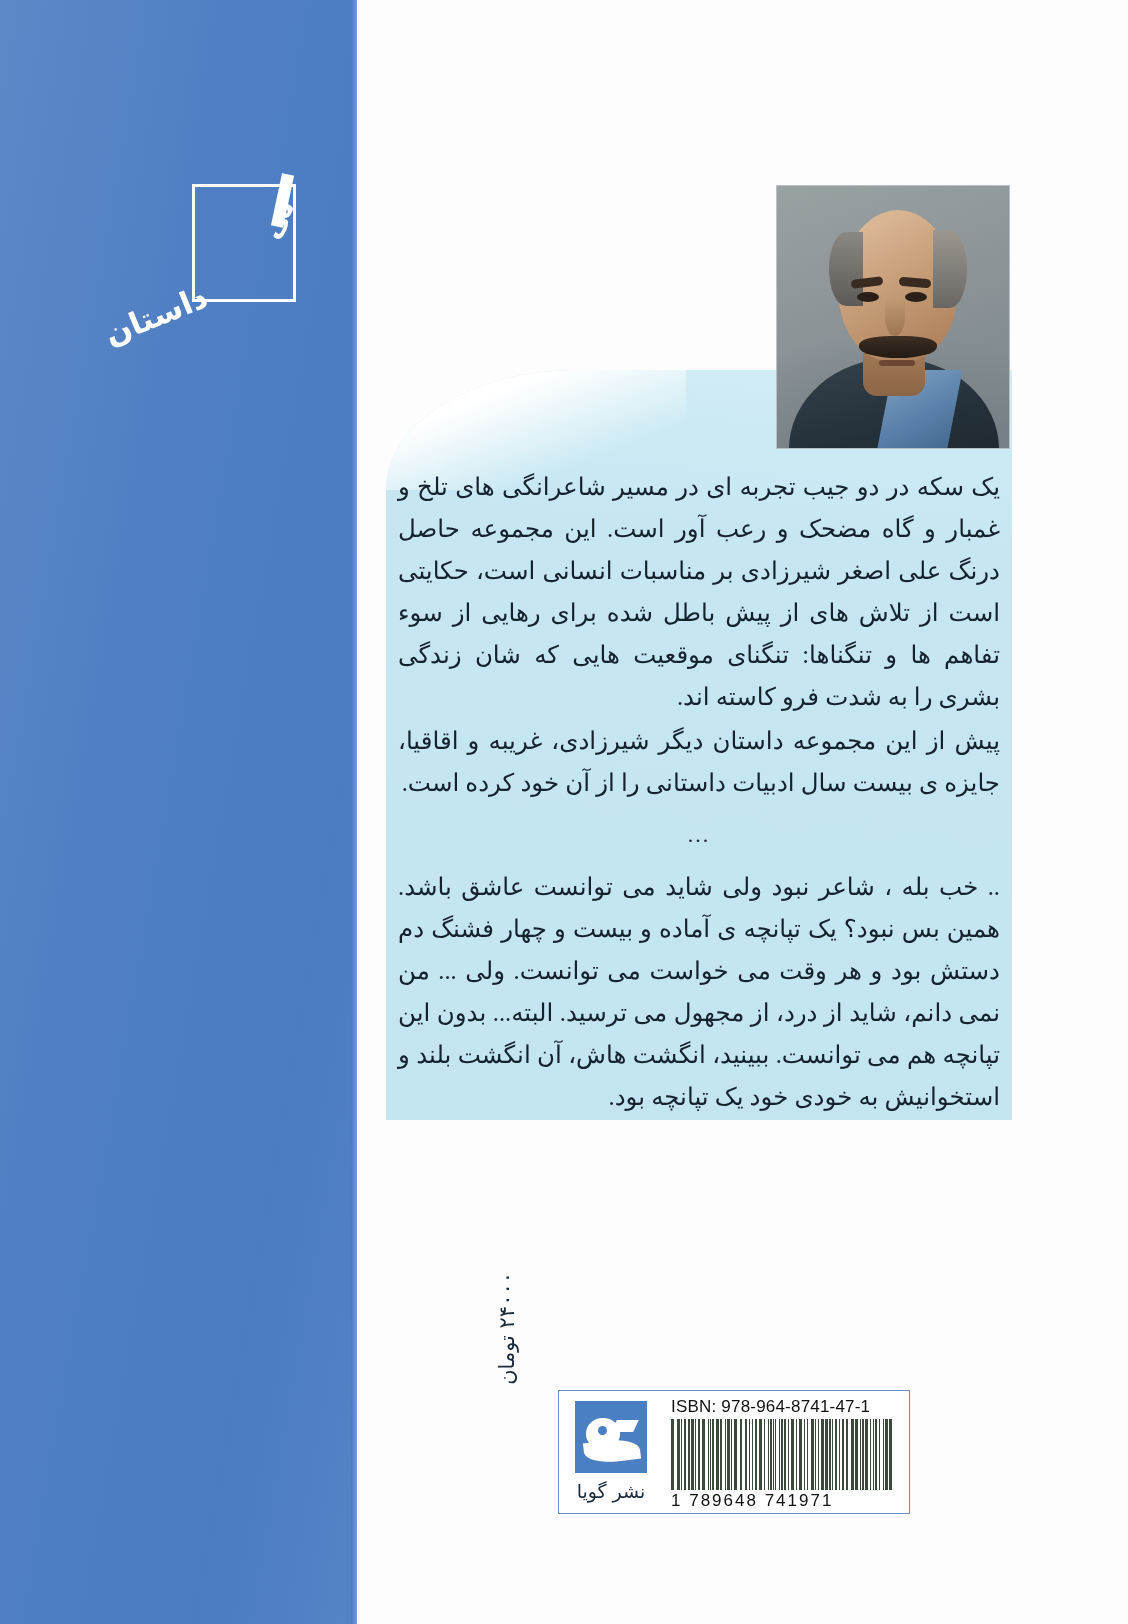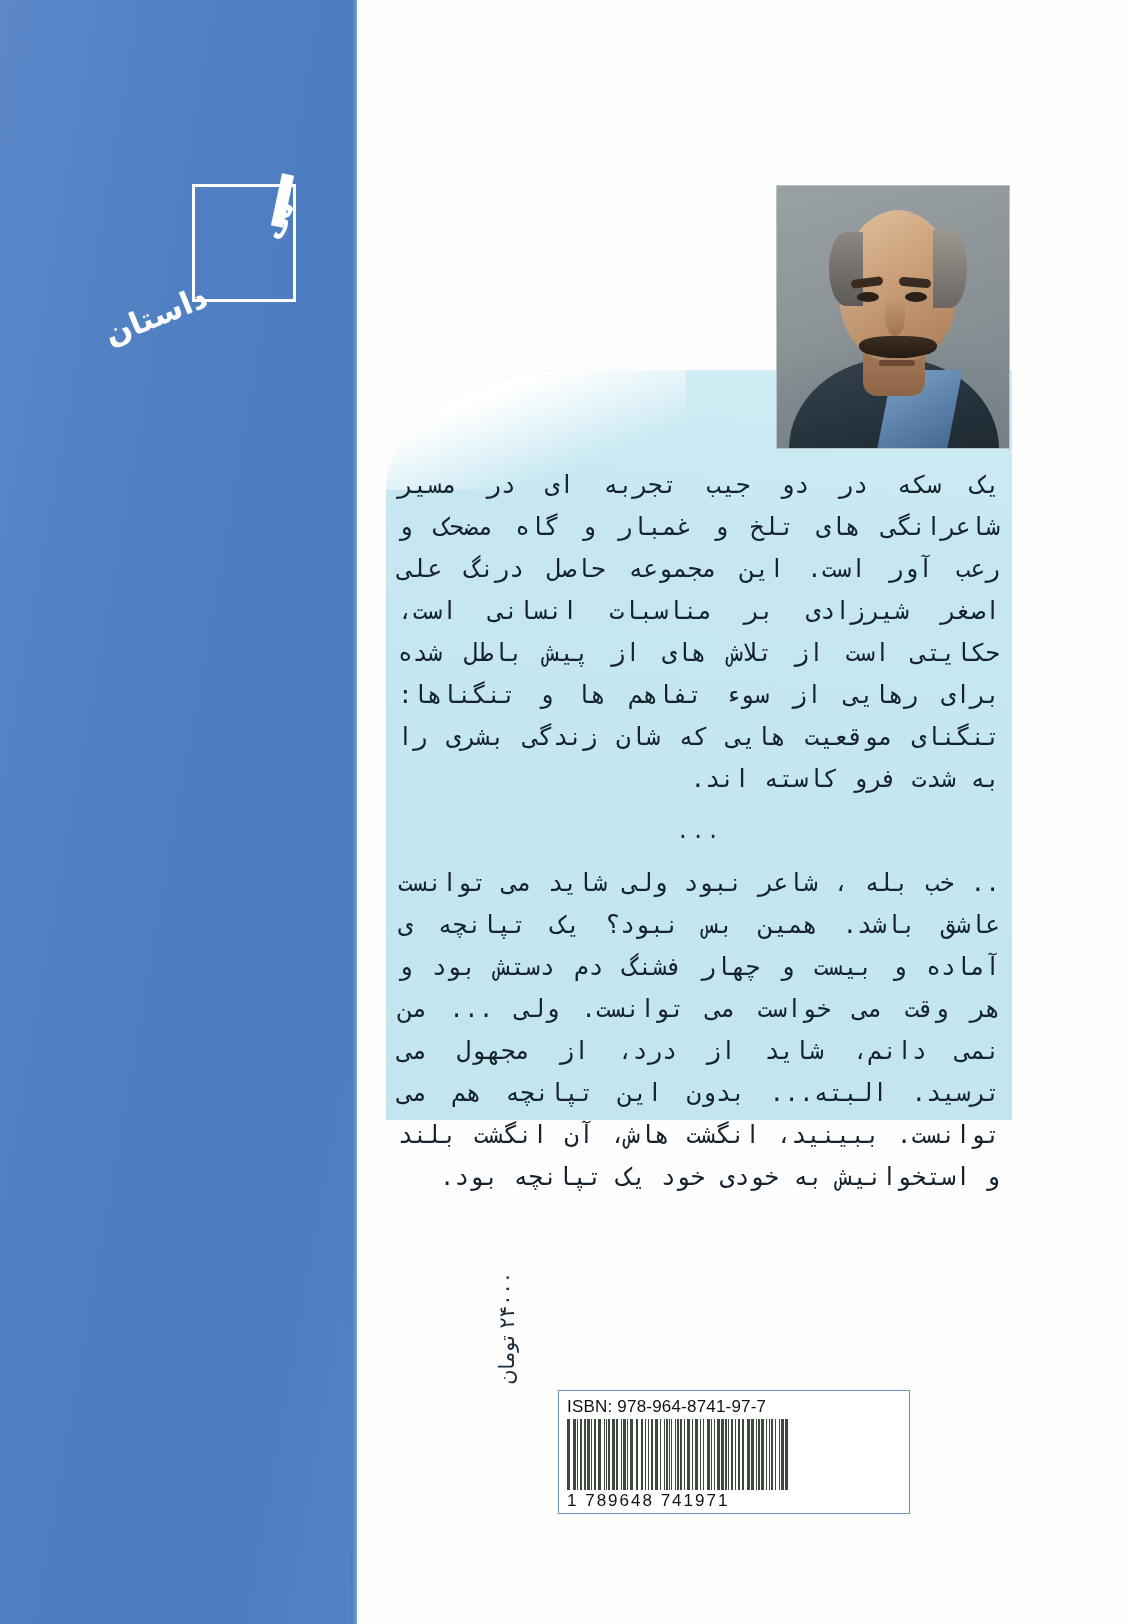--- a/index.html
+++ b/index.html
@@ -248,21 +248,21 @@
   
   #blurb {
     position: absolute;
     left: 398px;
     top: 466px;
     width: 602px;
     direction: rtl;
     text-align: justify;
     text-align-last: right;
     color: #15222e;
-    font-family: Liberation Mono, monospace;
+    font-family: Liberation Serif, serif;
     font-size: 24.5px;
     line-height: 42px;
   }
   #blurb p { margin: 0 0 2px 0; }
   #blurb .ellipsis-break {
     margin: 10px 0 10px 0;
     text-align: center;
     text-align-last: center;
     letter-spacing: 2px;
     font-size: 22px;
@@ -434,29 +434,39 @@
     <div class="brow-r"></div>
     <div class="eye-l"></div>
     <div class="eye-r"></div>
     <div class="nose"></div>
     <div class="mustache"></div>
     <div class="mouth"></div>
   </div>
 
   <div id="blurb">
     <p>یک سکه در دو جیب تجربه ای در مسیر شاعرانگی های تلخ و غمبار و گاه مضحک و رعب آور است. این مجموعه حاصل درنگ علی اصغر شیرزادی بر مناسبات انسانی است، حکایتی است از تلاش های از پیش باطل شده برای رهایی از سوء تفاهم ها و تنگناها: تنگنای موقعیت هایی که شان زندگی بشری را به شدت فرو کاسته اند.</p>
+    <p>پیش از این مجموعه داستان دیگر شیرزادی، غریبه و اقاقیا، جایزه ی بیست سال ادبیات داستانی را از آن خود کرده است.</p>
     <p class="ellipsis-break">...</p>
     <p class="quote">.. خب بله ، شاعر نبود ولی شاید می توانست عاشق باشد. همین بس نبود؟ یک تپانچه ی آماده و بیست و چهار فشنگ دم دستش بود و هر وقت می خواست می توانست. ولی ... من نمی دانم، شاید از درد، از مجهول می ترسید. البته... بدون این تپانچه هم می توانست. ببینید، انگشت هاش، آن انگشت بلند و استخوانیش به خودی خود یک تپانچه بود.</p>
   </div>
 
   <div id="price">۲۴۰۰۰ تومان</div>
 
   <div id="isbn-block">
+    <div id="publisher">
+      <div id="publisher-mark">
+        <div class="wing"></div>
+        <div class="body"></div>
+        <div class="beak"></div>
+        <div class="eye"></div>
+      </div>
+      <div id="publisher-name">نشر گویا</div>
+    </div>
     <div id="barcode-area">
-      <div id="isbn-text">ISBN: 978-964-8741-97-7</div>
+      <div id="isbn-text">ISBN: 978-964-8741-47-1</div>
       <div id="barcode">
           <div class="bar" style="width: 3px;"></div>
           <div class="bar" style="width: 3px; background: transparent;"></div>
           <div class="bar" style="width: 3px;"></div>
           <div class="bar" style="width: 1px; background: transparent;"></div>
           <div class="bar" style="width: 1px;"></div>
           <div class="bar" style="width: 2px; background: transparent;"></div>
           <div class="bar" style="width: 2px;"></div>
           <div class="bar" style="width: 2px; background: transparent;"></div>
           <div class="bar" style="width: 2px;"></div>

